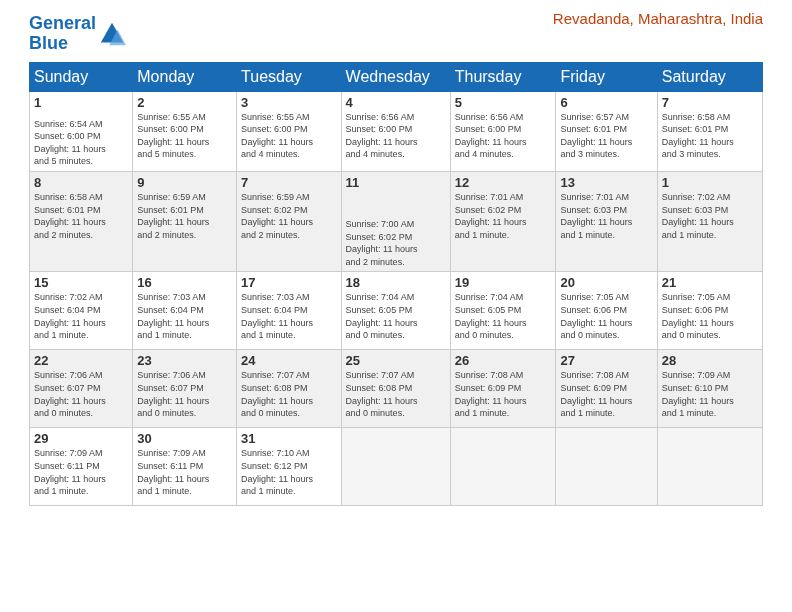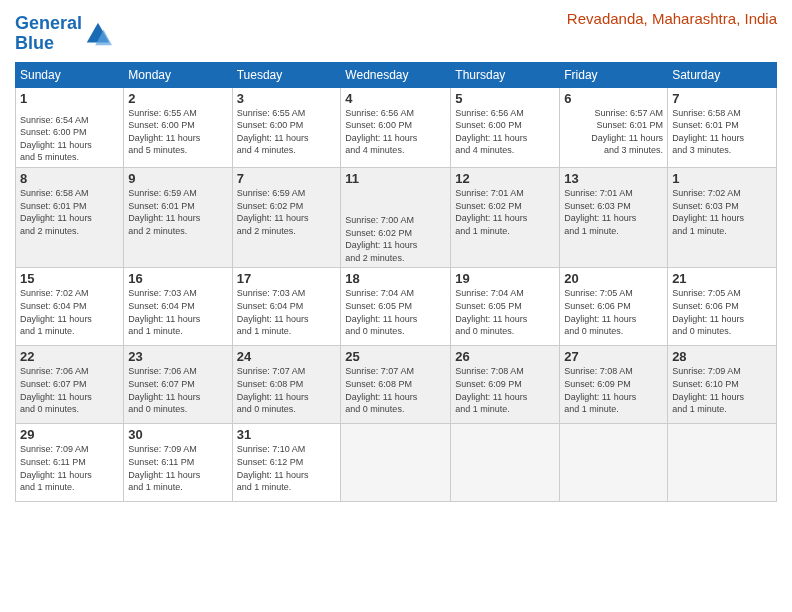--- a/index.html
+++ b/index.html
@@ -6,21 +6,21 @@
     body {
       font-family: Arial, sans-serif;
       background: #fff;
       width: 792px;
       height: 612px;
       overflow: hidden;
     }
     .page {
       width: 792px;
       height: 524px;
-      padding: 10px 15px;
+      padding: 10px 29px;
       background: #fff;
     }
     .header {
       display: flex;
       justify-content: space-between;
       align-items: flex-start;
       margin-bottom: 8px;
     }
     .logo {
       display: flex;
@@ -57,21 +57,21 @@
     .calendar {
       width: 100%;
       border-collapse: collapse;
       font-size: 9.5px;
     }
     .calendar th {
       background: #1a6bb5;
       color: #fff;
       padding: 5px 4px;
       text-align: left;
-      font-size: 12px;
+      font-size: 16px;
       font-weight: normal;
       border: 1px solid #1a6bb5;
     }
     .calendar td {
       border: 1px solid #ccc;
       vertical-align: top;
       padding: 3px 4px;
       width: 113px;
       height: 78px;
       background: #fff;
@@ -162,21 +162,21 @@
           </td>
           <td>
             <span class="day-num">5</span>
             <div class="day-info" style="white-space: pre-line;">Sunrise: 6:56 AM
 Sunset: 6:00 PM
 Daylight: 11 hours
 and 4 minutes.</div>
           </td>
           <td>
             <span class="day-num">6</span>
-            <div class="day-info" style="white-space: pre-line; text-align: right;">Sunrise: 6:57 AM
+            <div class="day-info" style="white-space: pre-line;">Sunrise: 6:57 AM
 Sunset: 6:01 PM
 Daylight: 11 hours
 and 3 minutes.</div>
           </td>
           <td>
             <span class="day-num">7</span>
             <div class="day-info" style="white-space: pre-line;">Sunrise: 6:58 AM
 Sunset: 6:01 PM
 Daylight: 11 hours
 and 3 minutes.</div>

